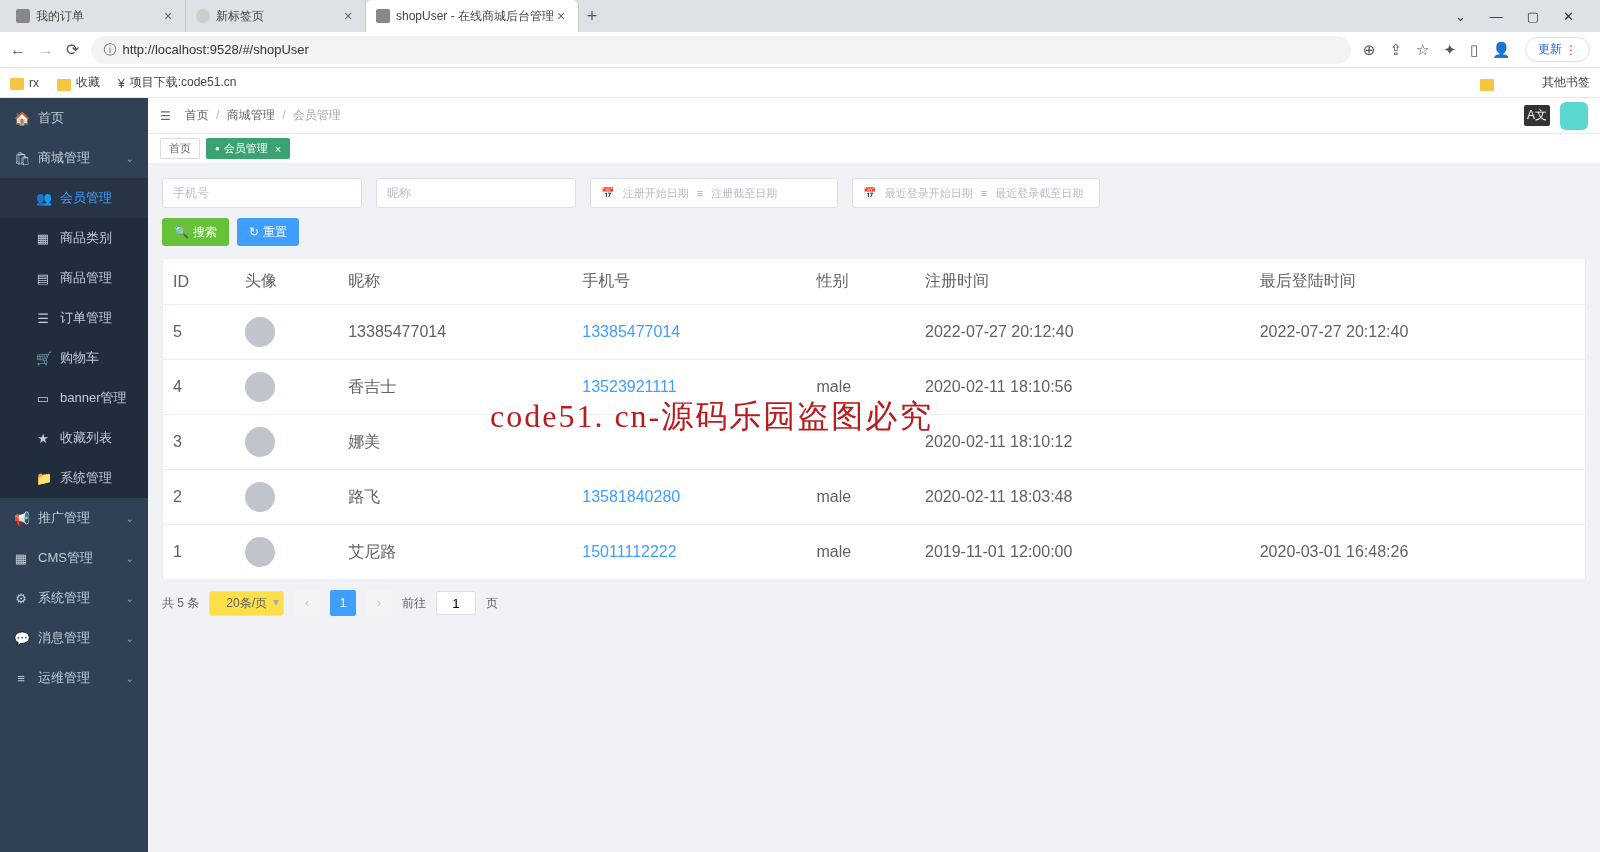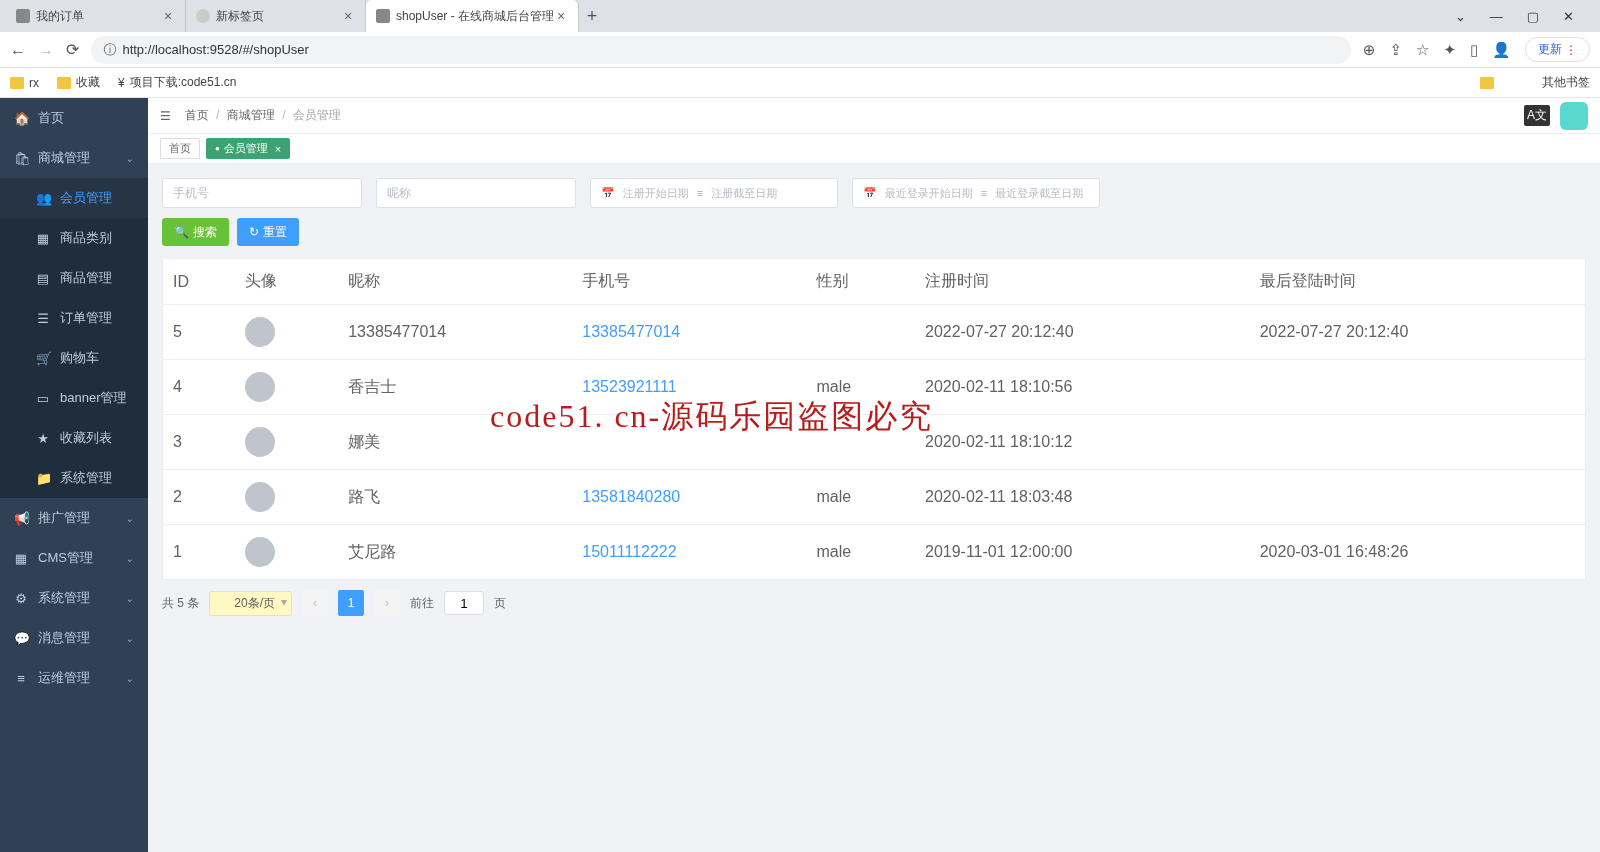--- a/index.html
+++ b/index.html
@@ -17,21 +17,21 @@
 .win-controls { margin-left: auto; display: flex; gap: 24px; padding-right: 20px; color: #333; }
 .addr-bar { display: flex; align-items: center; height: 36px; background: #fff; padding: 0 10px; gap: 12px; border-bottom: 1px solid #e0e0e0; }
 .nav-btn { color: #555; font-size: 16px; }
 .nav-btn.dis { color: #bbb; }
 .url-box { flex: 1; display: flex; align-items: center; height: 28px; border-radius: 14px; background: #f1f3f4; padding: 0 12px; font-size: 13px; }
 .url-box .info { color: #666; margin-right: 6px; }
 .addr-icons { display: flex; gap: 14px; color: #555; font-size: 15px; align-items: center; }
 .update-btn { border: 1px solid #dde; border-radius: 14px; padding: 3px 12px; color: #2a66d6; font-size: 12px; display: flex; align-items: center; gap: 3px; }
 .update-btn .dots { color: #e05; }
 .bookmarks-bar { display: flex; align-items: center; height: 30px; background: #fff; padding: 0 10px; gap: 18px; font-size: 12px; color: #444; border-bottom: 1px solid #e6e6e6; }
-.bm { display: flex; align-items: center; gap: 5px; }
+.bm { display: flex; align-items: flex-end; gap: 5px; }
 .bm-folder { width: 14px; height: 12px; background: #f4c542; border-radius: 1px; }
 .bm-right { margin-left: auto; gap: 48px; }
 
 
 .app { display: flex; height: calc(852px - 98px); }
 .sidebar { width: 148px; background: #304156; color: #bfcbd9; font-size: 13px; }
 .menu-item { display: flex; align-items: center; height: 40px; padding: 0 14px; gap: 10px; cursor: pointer; position: relative; }
 .menu-item.sub { padding-left: 36px; background: #1f2d3d; }
 .menu-item.active { color: #409eff; background: #263445; }
 .menu-item .mi-icon { width: 14px; text-align: center; font-size: 13px; }
@@ -66,21 +66,21 @@
 .btn.search { background: #67c23a; }
 .btn.reset { background: #409eff; }
 
 .tbl { width: 100%; background: #fff; border: 1px solid #ebeef5; border-collapse: collapse; font-size: 16px; }
 .tbl th { background: #fff; color: #606266; font-weight: 500; text-align: left; padding: 12px 10px; border-bottom: 1px solid #ebeef5; }
 .tbl td { padding: 12px 10px; border-bottom: 1px solid #ebeef5; color: #606266; }
 .tbl .avatar-cell { width: 30px; height: 30px; background: #c0c4cc; border-radius: 50%; }
 .tbl .link { color: #409eff; }
 
 .pager { display: flex; align-items: center; gap: 10px; margin-top: 10px; font-size: 12px; color: #606266; }
-.pager .sel { border: 1px solid #dcdfe6; padding: 3px 16px 3px 24px; border-radius: 3px; background: #fef9c3; position: relative; }
+.pager .sel { border: 1px solid #dcdfe6; padding: 3px 16px 3px 16px; border-radius: 3px; background: #fde047; position: relative; }
 .pager .sel::after { content: "▾"; position: absolute; right: 4px; color: #aaa; }
 .pager .pbtn { width: 26px; height: 26px; background: #f4f4f5; color: #c0c4cc; display: flex; align-items: center; justify-content: center; border-radius: 2px; }
 .pager .pbtn.active { background: #409eff; color: #fff; }
 .pager .pinp { width: 40px; height: 24px; border: 1px solid #dcdfe6; border-radius: 3px; text-align: center; }
 
 .watermark { position: absolute; top: 395px; left: 490px; color: #b91c1c; font-size: 32px; font-weight: 500; letter-spacing: 2px; pointer-events: none; font-family: "SimSun", serif; }
 </style>
 </head>
 <body>
 

